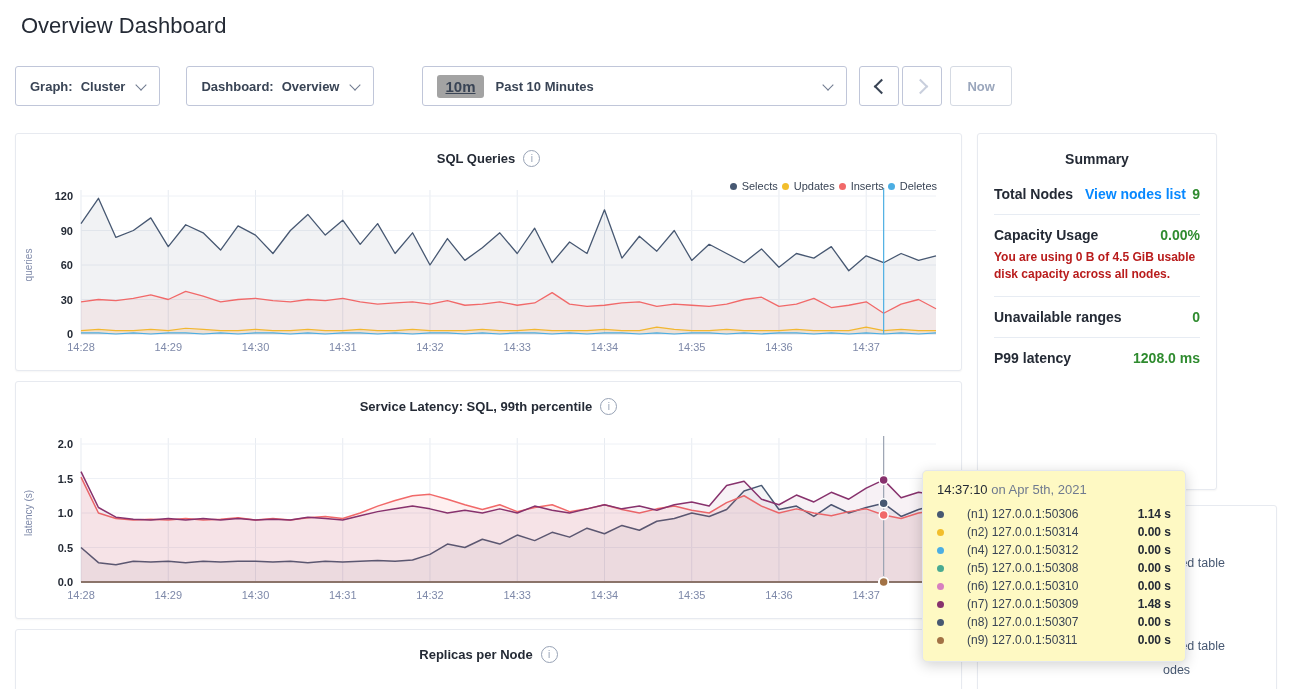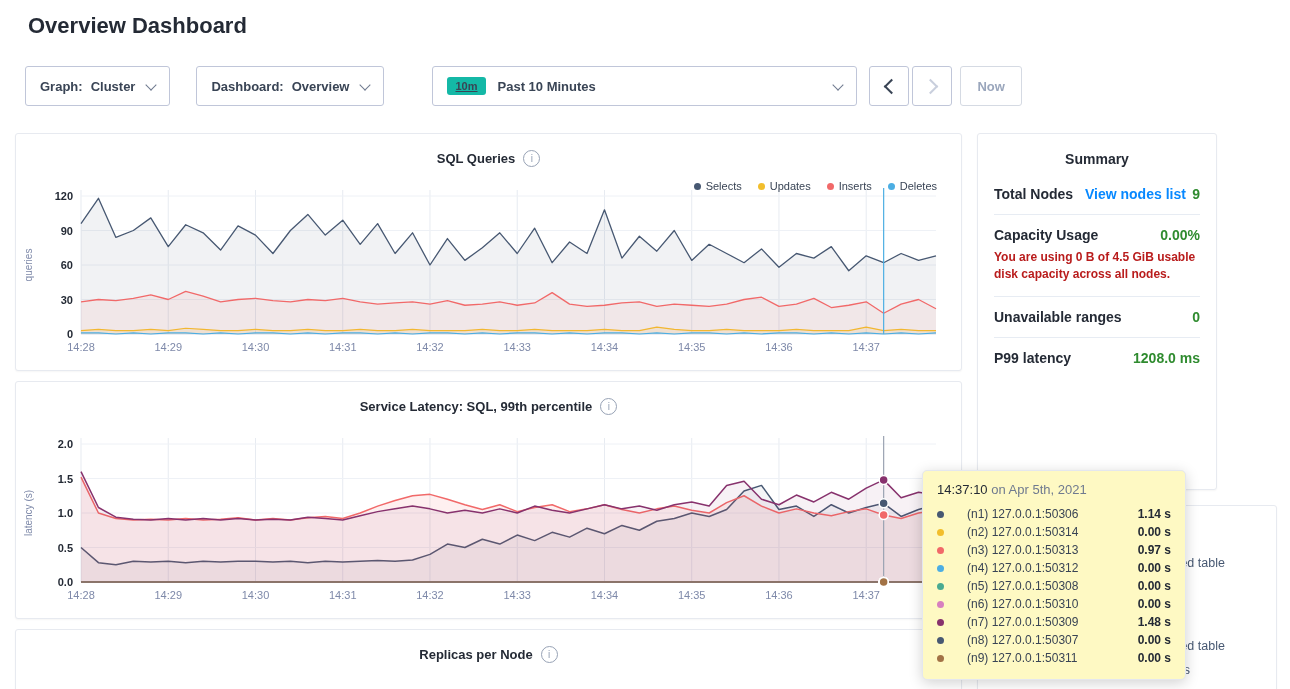--- a/index.html
+++ b/index.html
@@ -1,51 +1,51 @@
 <!DOCTYPE html>
 <html><head>
 <meta charset="utf-8">
 <style>
   html,body{margin:0;padding:0;background:#ffffff;}
   body{width:1290px;height:689px;position:relative;overflow:hidden;
        font-family:"Liberation Sans",sans-serif;color:#242a35;}
 
-  .page-title{position:absolute;left:28px;top:13px;font-size:22px;font-weight:700;}
-
-  .toolbar{position:absolute;left:25px;top:66px;display:flex;align-items:center;}
+  .page-title{position:absolute;left:21px;top:13px;font-size:22px;font-weight:400;}
+
+  .toolbar{position:absolute;left:15px;top:66px;display:flex;align-items:center;}
   .btn{display:flex;align-items:center;background:#fff;border:1px solid #c0c6d9;border-radius:3px;
        height:40px;box-sizing:border-box;font-size:13px;font-weight:700;color:#394455;cursor:pointer;}
   .dd{padding:0 14px;gap:8px;}
   .dd .chev{margin-left:4px;}
   .chev{display:inline-block;width:7px;height:7px;border-right:1.5px solid #6f7a8f;
         border-bottom:1.5px solid #6f7a8f;transform:rotate(45deg);margin-top:-3px;}
   #dd-graph{margin-right:26px;}
   #dd-dashboard{margin-right:48px;}
   .timesel{width:425px;padding:0 14px;margin-right:12px;}
-  .time-badge{background:#14b8a6;border-radius:3px;padding:3px 8px;font-size:11px;font-weight:700;margin-right:12px;text-decoration:underline;}
+  .time-badge{background:#a3a3a3;border-radius:3px;padding:3px 8px;font-size:15px;font-weight:700;margin-right:12px;text-decoration:underline;}
   .timesel .chev{margin-left:auto;}
   .navbtn{width:40px;justify-content:center;}
   #btn-prev{margin-right:3px;}
   .arrow-left{display:inline-block;width:9px;height:9px;border-left:2px solid #394455;border-bottom:2px solid #394455;transform:rotate(45deg);margin-left:4px;}
   .arrow-right{display:inline-block;width:9px;height:9px;border-right:2px solid #c9cfdd;border-top:2px solid #c9cfdd;transform:rotate(45deg);margin-right:4px;}
   #btn-now{margin-left:8px;padding:0 16px;border-color:#d5dae3;color:#9aa6bc;}
 
   .card{position:absolute;background:#fff;border:1px solid #e7eaf0;border-radius:3px;
         box-shadow:0 1px 2px rgba(0,0,0,0.04);box-sizing:border-box;}
   #card-sql{left:15px;top:133px;width:947px;height:238px;}
   #card-latency{left:15px;top:381px;width:947px;height:238px;}
   #card-replicas{left:15px;top:629px;width:947px;height:90px;}
 
   .chart-title-row{position:absolute;top:16px;left:0;right:0;display:flex;justify-content:center;
                    align-items:center;gap:8px;font-size:13px;font-weight:700;color:#242a35;z-index:2;}
   .info-icon{width:15px;height:15px;border:1px solid #97a2b5;border-radius:50%;display:inline-flex;
              align-items:center;justify-content:center;font-size:10px;font-weight:400;color:#97a2b5;cursor:pointer;}
   .chartsvg{position:absolute;left:0;top:0;width:947px;height:238px;}
 
-  .legend{position:absolute;top:46px;right:24px;display:flex;gap:16px;font-size:11px;color:#394455;z-index:2;}
+  .legend{position:absolute;top:46px;right:24px;display:flex;gap:4px;font-size:11px;color:#394455;z-index:2;}
   .lg-item{display:inline-flex;align-items:center;gap:5px;}
   .lg-dot{width:7px;height:7px;border-radius:50%;display:inline-block;}
 
   #card-summary{left:977px;top:133px;width:240px;height:357px;padding:0 16px;overflow:hidden;}
   .summary-title{text-align:center;font-size:14px;font-weight:700;padding:17px 0 7px;}
   .srow{padding:12px 0;}
   .srow + .srow{border-top:1px solid #e7ecf3;}
   .srow-head{display:flex;justify-content:space-between;align-items:baseline;font-size:14px;font-weight:700;}
   .srow-label .link{color:#0788ff;margin-left:8px;cursor:pointer;}
   .srow-value{color:#2f8b2f;white-space:nowrap;}
@@ -279,25 +279,20 @@
         <span class="tt-dot" style="background:#475872"></span>
         <span class="tt-label">(n1) 127.0.0.1:50306</span>
         <span class="tt-val">1.14 s</span>
       </div>
       <div class="tt-row">
         <span class="tt-dot" style="background:#f2be2c"></span>
         <span class="tt-label">(n2) 127.0.0.1:50314</span>
         <span class="tt-val">0.00 s</span>
       </div>
       <div class="tt-row">
-        <span class="tt-dot" style="background:#f16969"></span>
-        <span class="tt-label">(n3) 127.0.0.1:50313</span>
-        <span class="tt-val">0.97 s</span>
-      </div>
-      <div class="tt-row">
         <span class="tt-dot" style="background:#4caee3"></span>
         <span class="tt-label">(n4) 127.0.0.1:50312</span>
         <span class="tt-val">0.00 s</span>
       </div>
       <div class="tt-row">
         <span class="tt-dot" style="background:#49aa91"></span>
         <span class="tt-label">(n5) 127.0.0.1:50308</span>
         <span class="tt-val">0.00 s</span>
       </div>
       <div class="tt-row">

